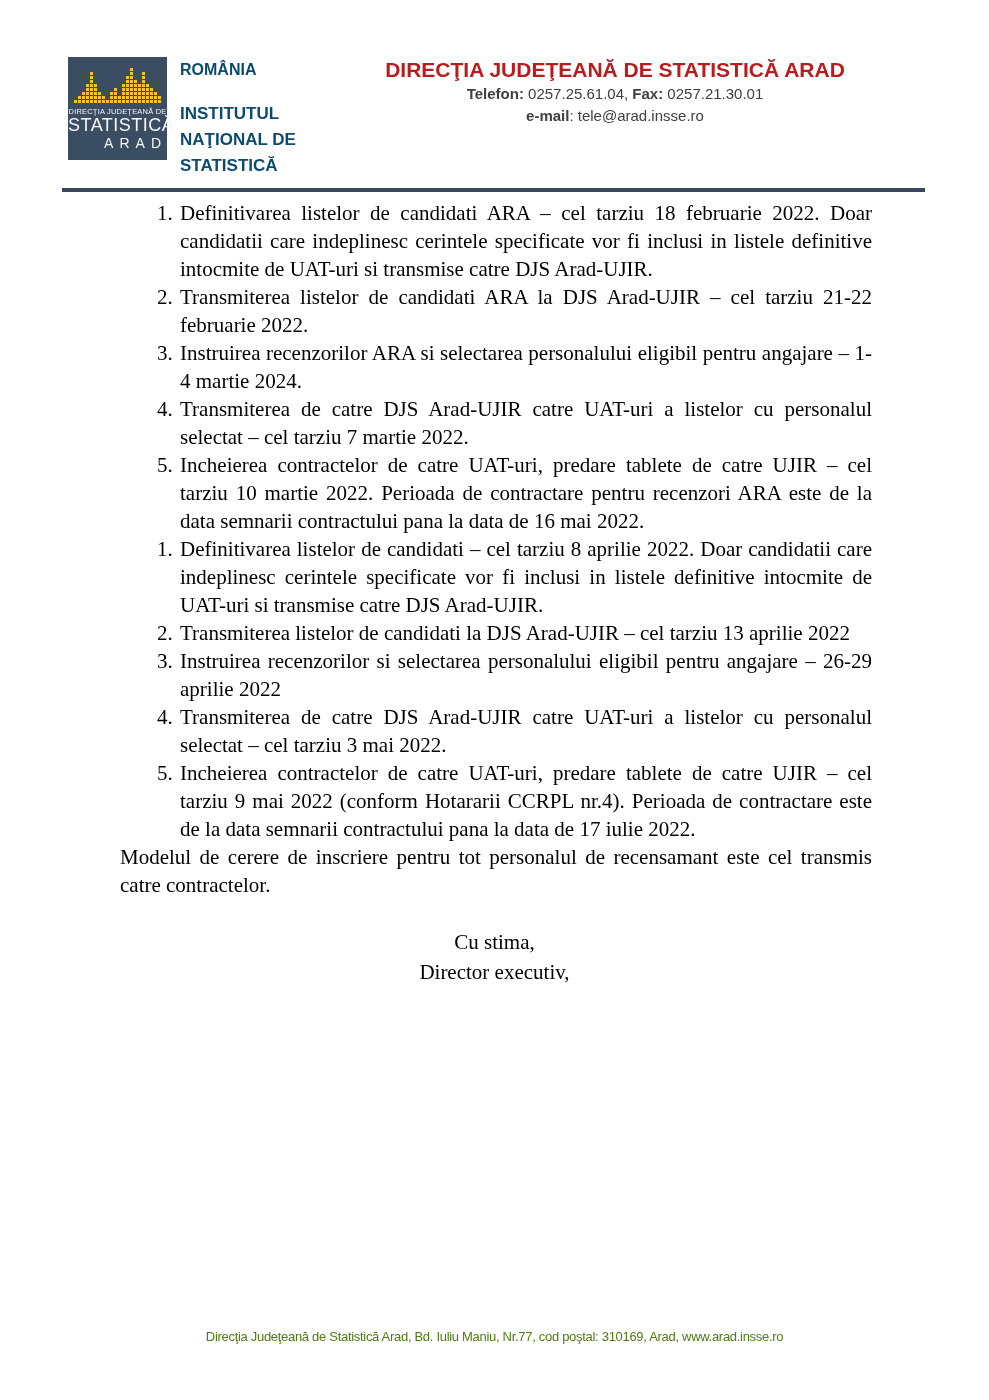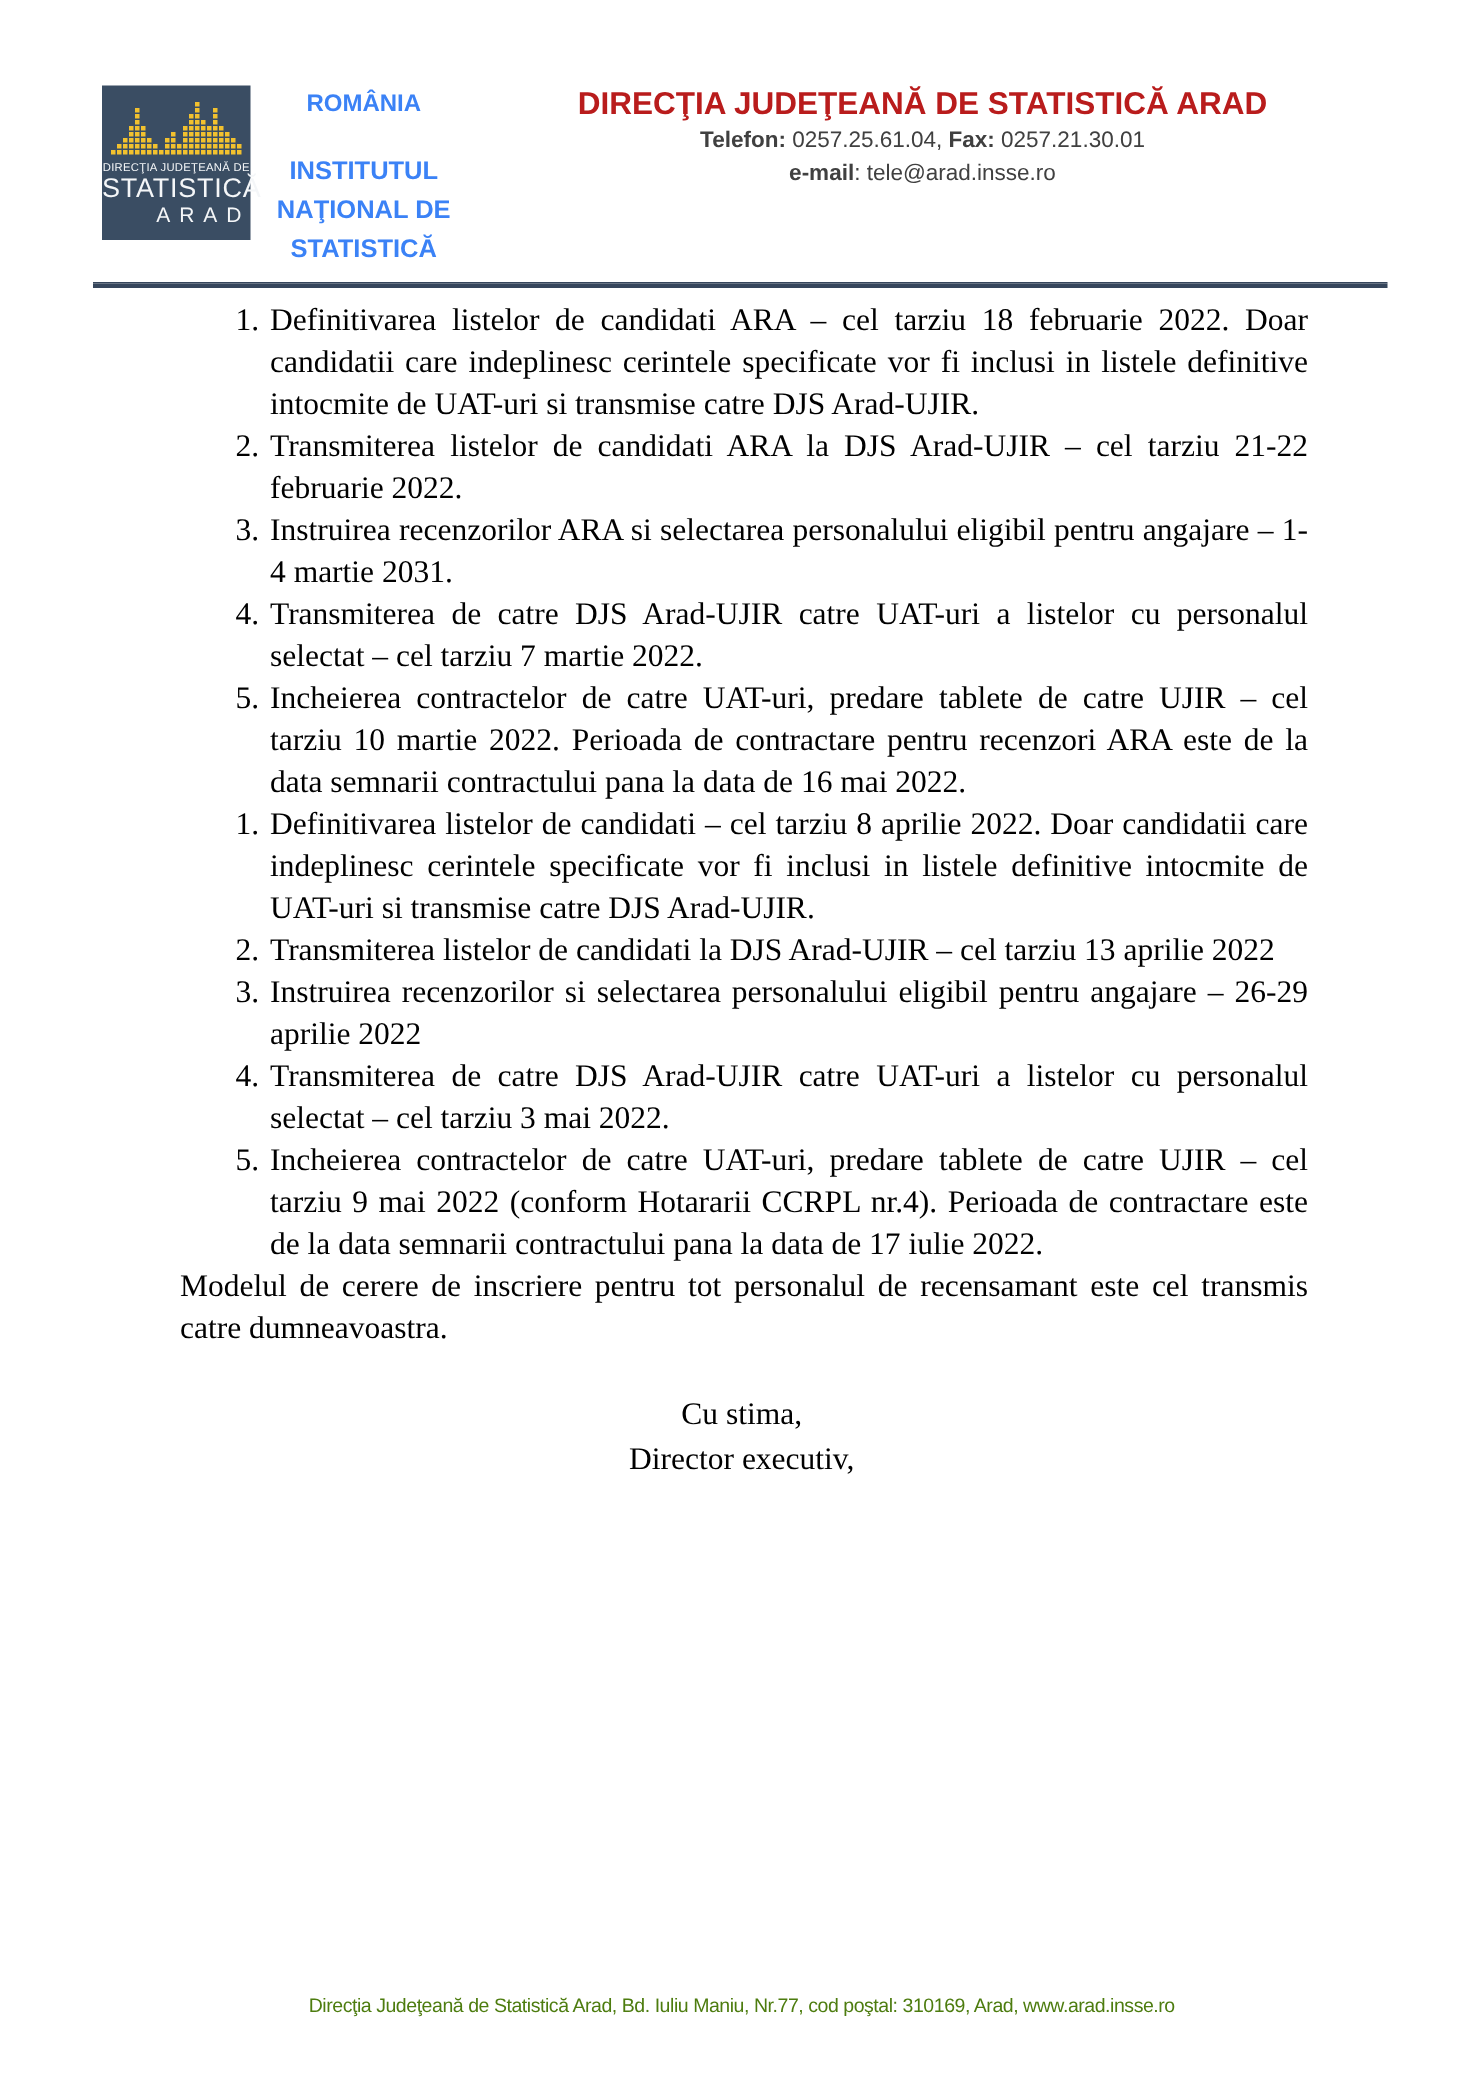--- a/index.html
+++ b/index.html
@@ -49,22 +49,21 @@
     line-height: 17px;
     text-indent: 6px;
     text-align: right;
   }
   .institute-block {
     flex: 0 0 auto;
     margin-left: 13px;
     width: 125px;
     font-family: "Liberation Sans", sans-serif;
     font-weight: bold;
-    color: #3b82f6;
-    text-align: center;
+    color: #0c4a6e;
   }
   .institute-country { font-size: 16px; line-height: 20px; margin-top: 3px; }
   .institute-lines { margin-top: 21px; font-size: 17px; line-height: 26px; }
   .title-block {
     flex: 1 1 auto;
     text-align: center;
     font-family: "Liberation Sans", sans-serif;
   }
   .header-title {
     font-size: 21px;
@@ -250,35 +249,35 @@
 
   </div>
 
   <div class="header-rule"></div>
 
   <div class="doc-body">
 
     <ol class="doc-list">
       <li>Definitivarea listelor de candidati ARA – cel tarziu 18 februarie 2022. Doar candidatii care indeplinesc cerintele specificate vor fi inclusi in listele definitive intocmite de UAT-uri si transmise catre DJS Arad-UJIR.</li>
       <li>Transmiterea listelor de candidati ARA la DJS Arad-UJIR – cel tarziu 21-22 februarie 2022.</li>
-      <li>Instruirea recenzorilor ARA si selectarea personalului eligibil pentru angajare – 1-4  martie 2031.</li>
+      <li>Instruirea recenzorilor ARA si selectarea personalului eligibil pentru angajare – 1-4  martie 2024.</li>
       <li>Transmiterea de catre DJS Arad-UJIR catre UAT-uri a listelor cu personalul selectat – cel tarziu 7 martie 2022.</li>
       <li>Incheierea contractelor de catre UAT-uri, predare tablete de catre UJIR – cel tarziu 10 martie 2022. Perioada de contractare pentru recenzori ARA este de la data semnarii contractului pana la data de 16 mai 2022.</li>
     </ol>
 
 
     <ol class="doc-list">
       <li>Definitivarea listelor de candidati – cel tarziu 8 aprilie 2022. Doar candidatii care indeplinesc cerintele specificate vor fi inclusi in listele definitive intocmite de UAT-uri si transmise catre DJS Arad-UJIR.</li>
       <li>Transmiterea listelor de candidati la DJS Arad-UJIR – cel tarziu 13 aprilie 2022</li>
       <li>Instruirea recenzorilor si selectarea personalului eligibil pentru angajare – 26-29 aprilie 2022</li>
       <li>Transmiterea de catre DJS Arad-UJIR catre UAT-uri a listelor cu personalul selectat – cel tarziu 3 mai 2022.</li>
       <li>Incheierea contractelor de catre UAT-uri, predare tablete de catre UJIR – cel tarziu 9 mai 2022 (conform Hotararii CCRPL nr.4). Perioada de contractare este de la data semnarii contractului pana la data de 17 iulie 2022.</li>
     </ol>
 
-    <p class="doc-paragraph">Modelul de cerere de inscriere pentru tot personalul de recensamant este cel transmis catre dumneavoastra.</p>
+    <p class="doc-paragraph">Modelul de cerere de inscriere pentru tot personalul de recensamant este cel transmis catre contractelor.</p>
 
     <div class="signature-block">
       <div>Cu stima,</div>
       <div>Director executiv,</div>
     </div>
 
   </div>
 
   <div class="page-footer">
     <span>Direcţia Judeţeană de Statistică Arad, Bd. Iuliu Maniu, Nr.77, cod poştal: 310169, Arad, www.arad.insse.ro</span>

